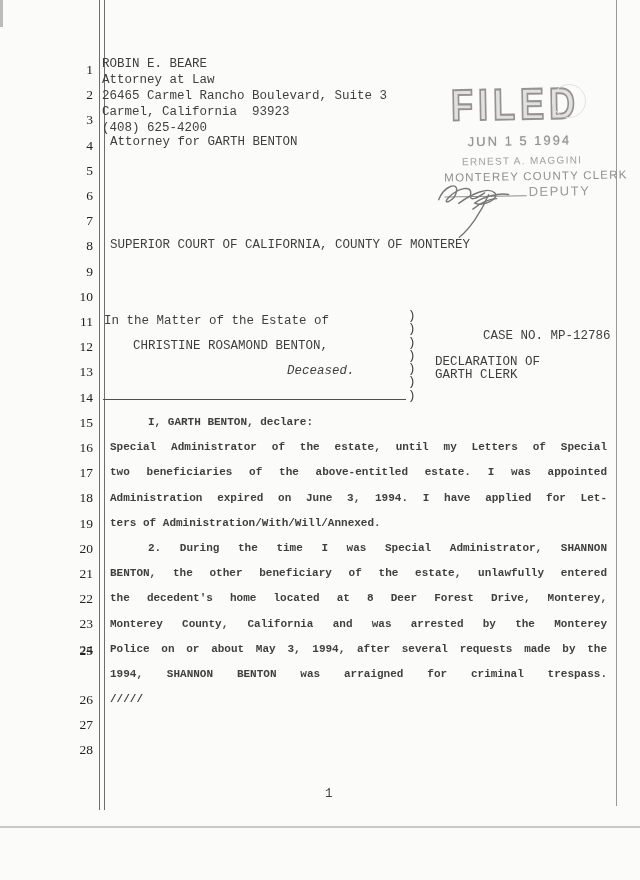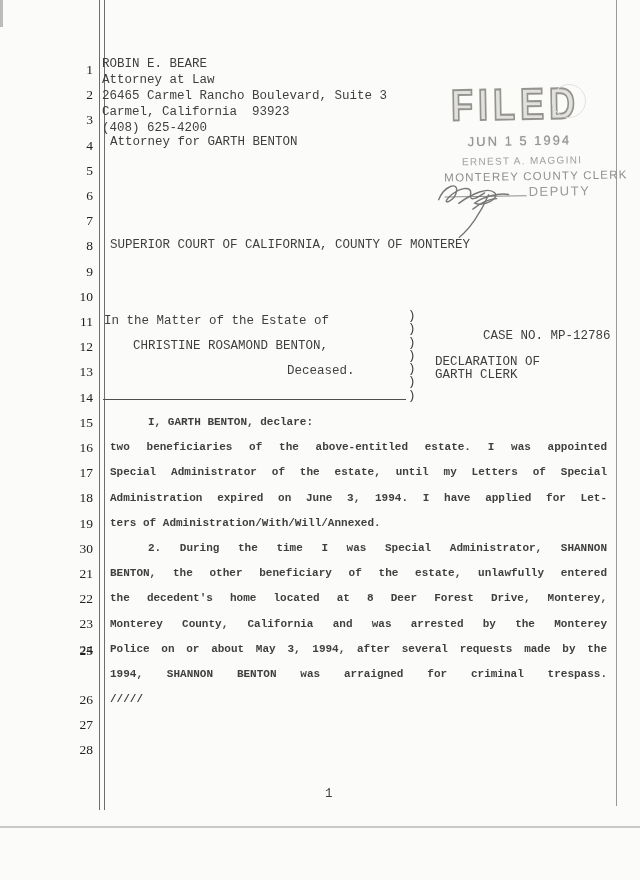--- a/index.html
+++ b/index.html
@@ -16,21 +16,21 @@
   
   .ln{position:absolute;width:34px;left:59px;text-align:right;
       font-family:"Liberation Serif","DejaVu Serif",serif;font-size:13.5px;line-height:13px;color:#222;}
   
   .tw{position:absolute;font-size:12.5px;line-height:13px;white-space:pre;}
   .atty{left:102px;top:56px;line-height:16px;}
   .attyfor{left:110px;top:136px;}
   .ct{left:110px;top:239px;width:506px;text-align:left;white-space:nowrap;}
   .cap-matter{left:104px;top:315px;}
   .cap-decedent{left:133px;top:340px;}
-  .cap-deceased{left:287px;top:365px;}
+  .cap-deceased{left:287px;top:365px;font-style:italic;}
   .cap-parens{left:408px;top:310px;line-height:13.3px;}
   .cap-underline{position:absolute;left:103px;top:399px;width:303px;height:1px;background:#4f4f4f;}
   .cap-caseno{left:435px;top:330px;margin-left:48px;}
   .cap-doctitle{left:435px;top:356px;line-height:13px;}
   
   .bodylines{position:absolute;left:110px;top:410px;width:497px;font-size:11px;font-weight:bold;}
   .bl{line-height:25.19px;height:25.19px;white-space:normal;}
   .j{text-align:justify;text-align-last:justify;}
   .ind{text-indent:38px;}
   .pageno{left:325px;top:788px;}
@@ -67,21 +67,21 @@
   <div class="ln" style="top:290px">10</div>
   <div class="ln" style="top:315px">11</div>
   <div class="ln" style="top:340px">12</div>
   <div class="ln" style="top:365px">13</div>
   <div class="ln" style="top:391px">14</div>
   <div class="ln" style="top:416px">15</div>
   <div class="ln" style="top:441px">16</div>
   <div class="ln" style="top:466px">17</div>
   <div class="ln" style="top:491px">18</div>
   <div class="ln" style="top:517px">19</div>
-  <div class="ln" style="top:542px">30</div>
+  <div class="ln" style="top:542px">20</div>
   <div class="ln" style="top:567px">21</div>
   <div class="ln" style="top:592px">22</div>
   <div class="ln" style="top:617px">23</div>
   <div class="ln" style="top:643px">24</div>
   <div class="ln" style="top:644px">25</div>
   <div class="ln" style="top:693px">26</div>
   <div class="ln" style="top:718px">27</div>
   <div class="ln" style="top:743px">28</div>
 
   <div class="vrule rule-left-a"></div>
@@ -126,22 +126,22 @@
 )
 )
 )</div>
   <div class="cap-underline"></div>
   <div class="tw cap-caseno">CASE NO. MP-12786</div>
   <div class="tw cap-doctitle">DECLARATION OF
 GARTH CLERK</div>
 
   <div class="bodylines">
     <div class="bl ind">I, GARTH BENTON, declare:</div>
+    <div class="bl j">Special Administrator of the estate, until my Letters of Special</div>
     <div class="bl j">two beneficiaries of the above-entitled estate.  I was appointed</div>
-    <div class="bl j">Special Administrator of the estate, until my Letters of Special</div>
     <div class="bl j">Administration expired on June 3, 1994.  I have applied for Let-</div>
     <div class="bl">ters of Administration/With/Will/Annexed.</div>
     <div class="bl j ind">2.  During the time I was Special Administrator, SHANNON</div>
     <div class="bl j">BENTON, the other beneficiary of the estate, unlawfully entered</div>
     <div class="bl j">the decedent's home located at 8 Deer Forest Drive, Monterey,</div>
     <div class="bl j">Monterey County, California and was arrested by the Monterey</div>
     <div class="bl j">Police on or about May 3, 1994, after several requests made by the</div>
     <div class="bl j">1994, SHANNON BENTON was arraigned for criminal trespass.</div>
     <div class="bl">/////</div>
   </div>

